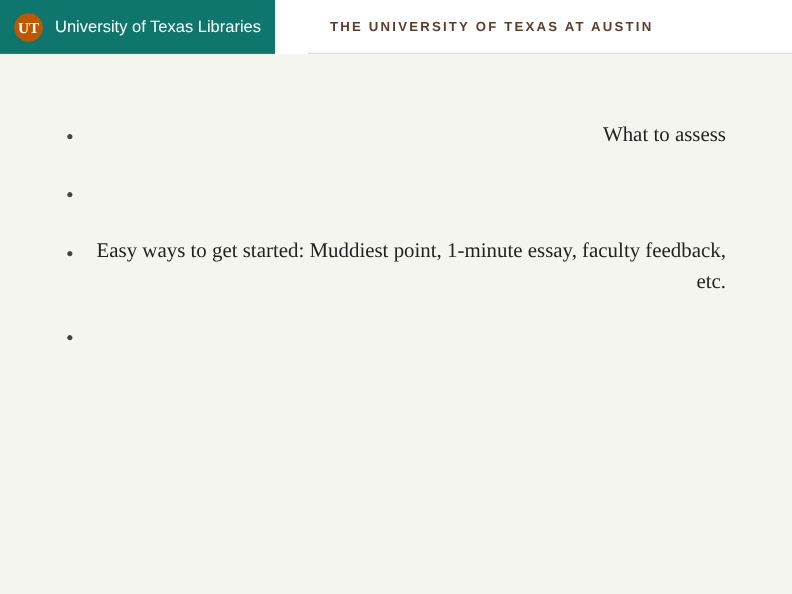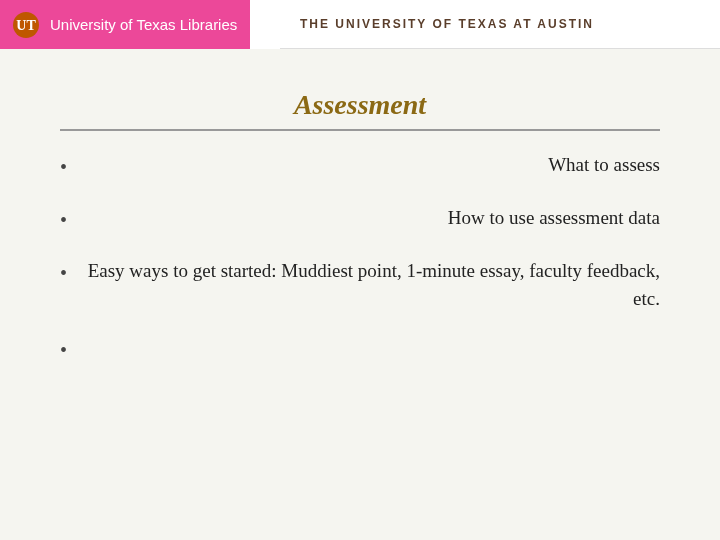--- a/index.html
+++ b/index.html
@@ -14,21 +14,21 @@
 
     
     .header {
       display: flex;
       height: 49px;
       background: #fff;
     }
 
     .header-left {
       width: 250px;
-      background: #ec4899;
+      background: #0f766e;
       display: flex;
       align-items: center;
       padding: 0 12px;
       gap: 10px;
       flex-shrink: 0;
     }
 
     .logo-icon {
       width: 28px;
       height: 28px;
@@ -117,32 +117,28 @@
       <text x="14" y="19" text-anchor="middle" font-size="14" font-weight="bold" font-family="serif" fill="#fff">UT</text>
     </svg>
     <span class="header-left-text">University of Texas Libraries</span>
   </div>
   <div class="header-right">
     <span class="header-right-text">THE UNIVERSITY OF TEXAS AT AUSTIN</span>
   </div>
 </header>
 
 <main class="main">
-  <div class="title-section">
-    <h1 class="slide-title">Assessment</h1>
-  </div>
 
   <ul class="bullet-list">
   <li>
         <span class="bullet-dot">•</span>
         <span class="bullet-text">What to assess</span>
       </li>
       <li>
         <span class="bullet-dot">•</span>
-        <span class="bullet-text">How to use assessment data</span>
       </li>
       <li>
         <span class="bullet-dot">•</span>
         <span class="bullet-text">Easy ways to get started:  Muddiest point, 1-minute essay, faculty feedback, etc.</span>
       </li>
       <li>
         <span class="bullet-dot">•</span>
       </li>
     </ul>
 </main>

